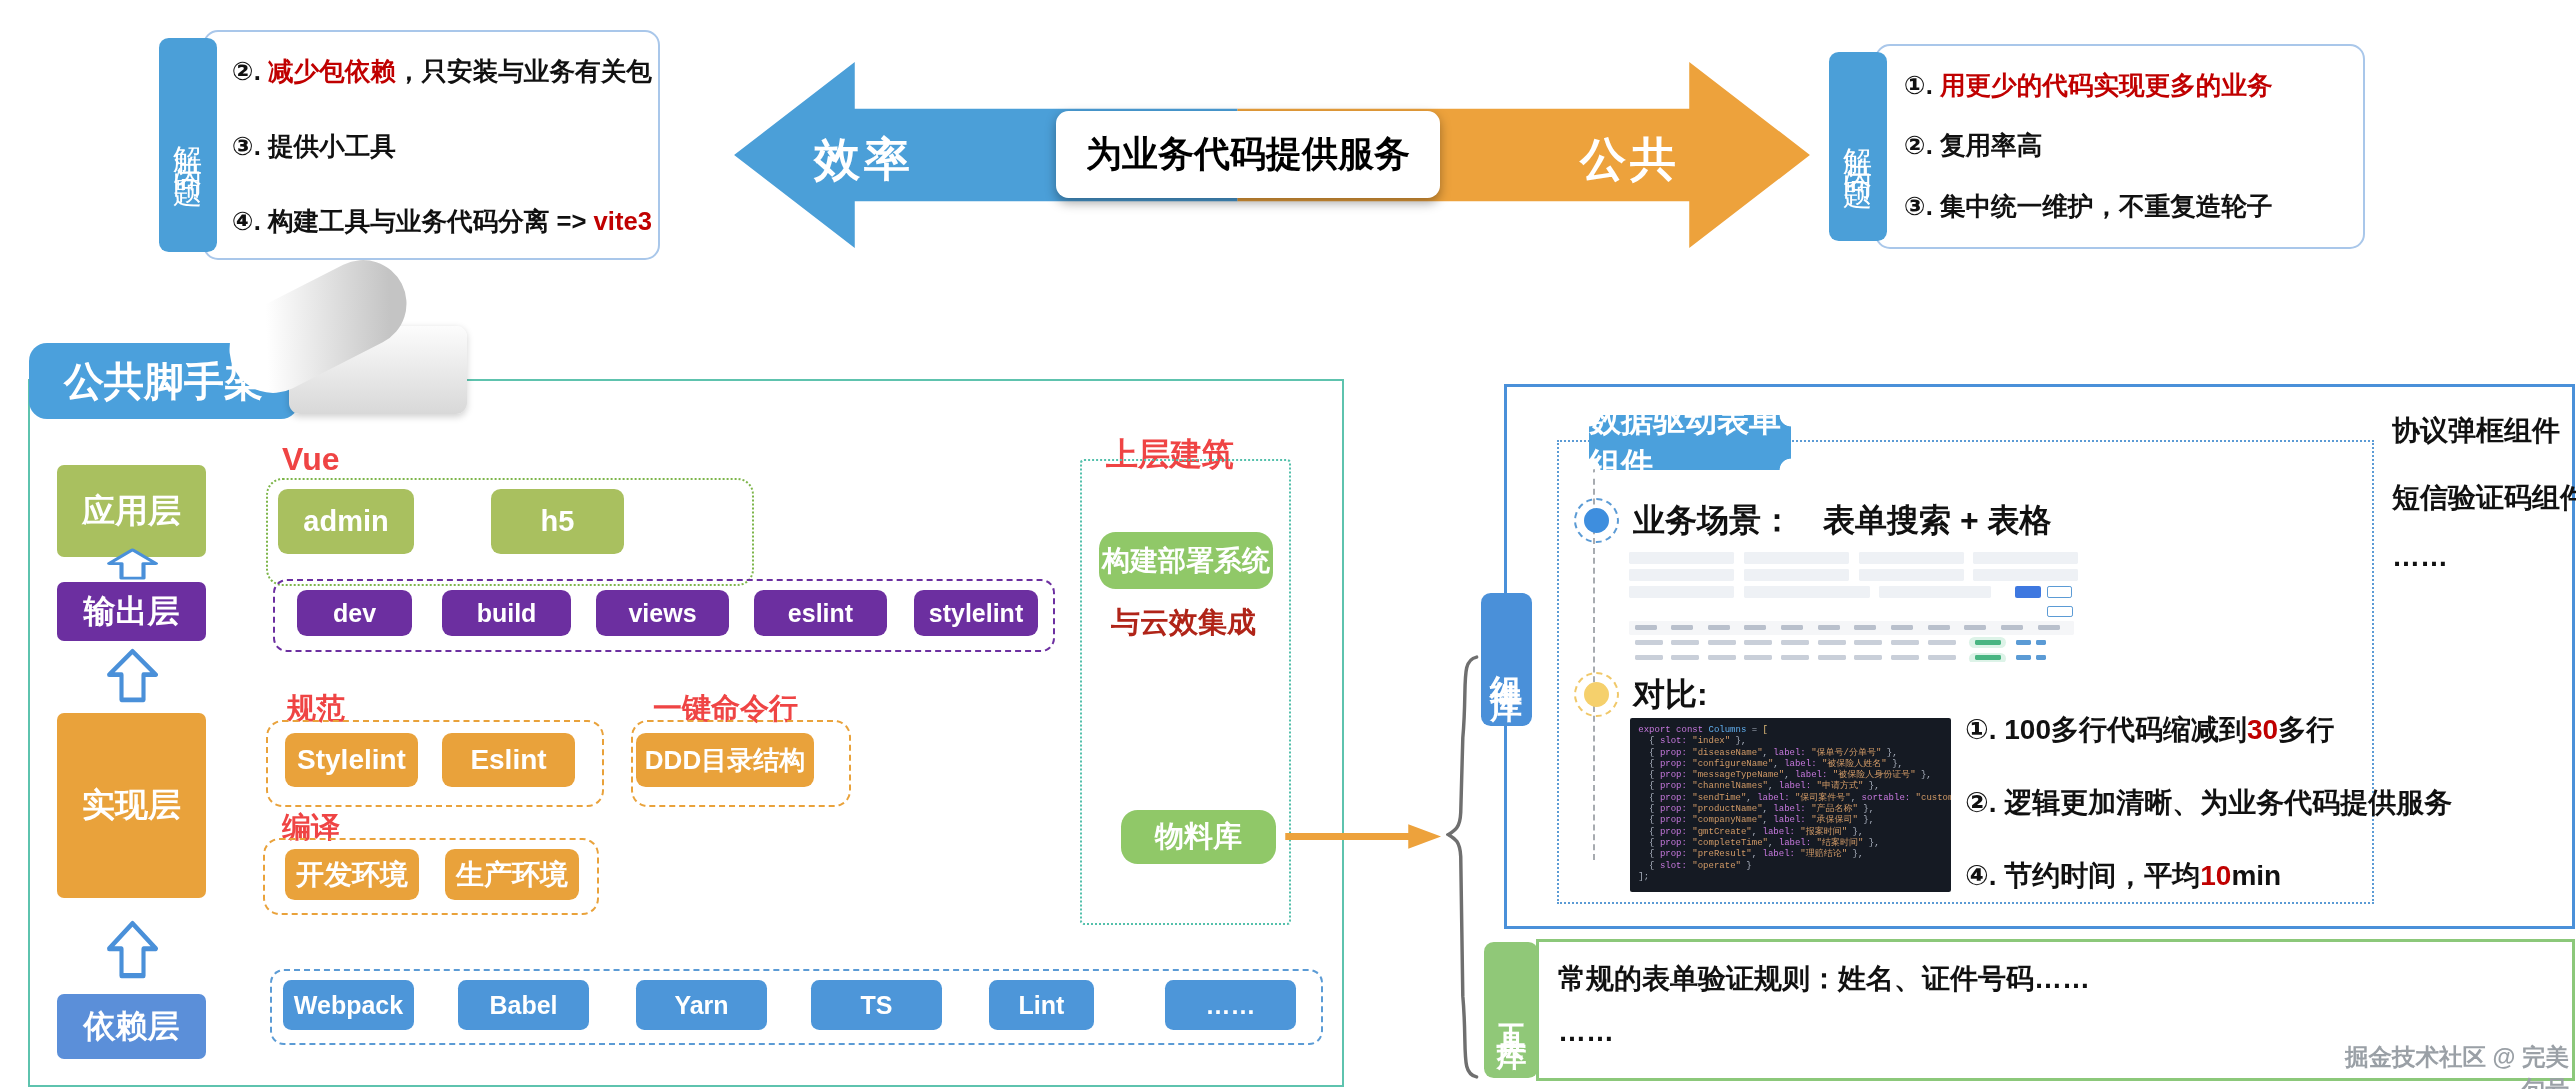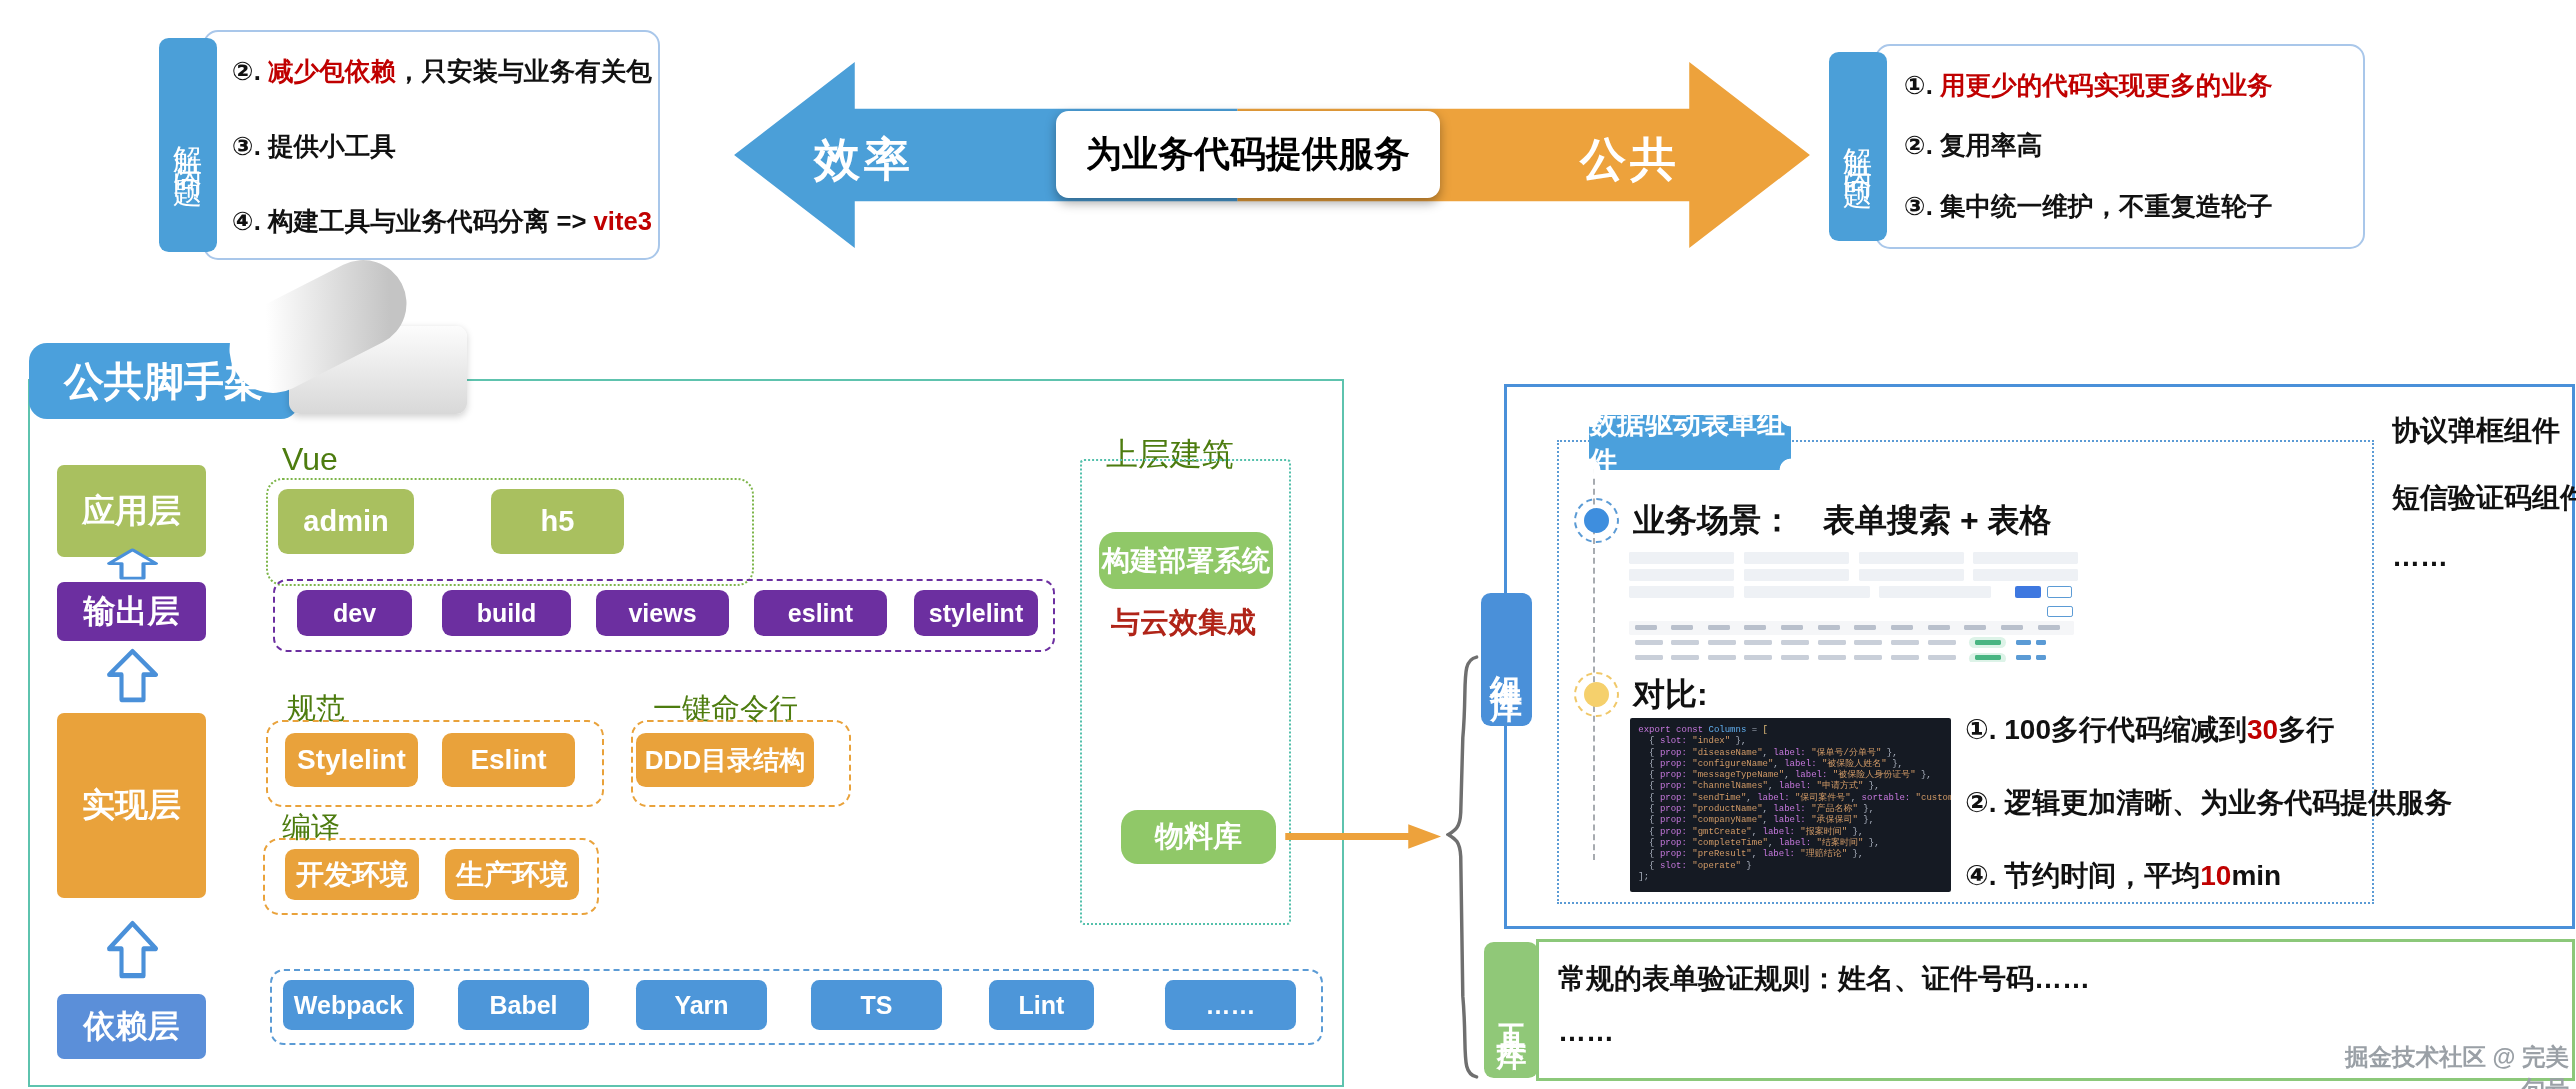--- a/index.html
+++ b/index.html
@@ -29,32 +29,32 @@
   .scroll{position:absolute;left:228px;top:286px;width:239px;height:131px;z-index:4}
   .scroll .sheet{position:absolute;right:0;bottom:2.8px;width:178px;height:88px;
                  background:linear-gradient(180deg,#fcfcfc,#d8d8d8);border-radius:11px;
                  box-shadow:0 2.8px 7px rgba(0,0,0,.18)}
   .scroll .roll{position:absolute;left:-4.1px;top:-2.8px;width:188px;height:87px;
                 background:linear-gradient(115deg,#ffffff 25%,#c4c4c4 85%);border-radius:44px;
                 transform:rotate(-27deg)}
   .layer{position:absolute;left:57px;width:149px;border-radius:7px;color:#fff;font-weight:700;
          display:flex;align-items:center;justify-content:center}
   .uparrow{position:absolute;left:105px;width:55px}
-  .grp-label{position:absolute;color:#4d7c0f;font-weight:400;white-space:nowrap}
+  .grp-label{position:absolute;color:#ef4444;font-weight:700;white-space:nowrap}
   .gbox{position:absolute;border-radius:16.6px}
   .gbtn{position:absolute;display:flex;align-items:center;justify-content:center;color:#fff;
         font-weight:700;border-radius:9.7px;white-space:nowrap}
   .redtext{position:absolute;color:#B02418;font-weight:700;text-align:center}
   
   .comp-panel{position:absolute;left:1504px;top:384px;width:1065px;height:539px;border:3.5px solid #4A90D9;background:#fff}
   .side-label{position:absolute;color:#fff;font-weight:700;border-radius:9.7px;display:flex;
               align-items:center;justify-content:center;writing-mode:vertical-rl;text-orientation:upright;
               font-size:32px;letter-spacing:7px;z-index:5}
   .comp-dotted{position:absolute;left:1557px;top:440px;width:813px;height:460px;border:2.8px dotted #5B9BD5}
-  .badge{position:absolute;left:1589px;top:415px;width:202px;height:55px;color:#fff;font-size:28px;
+  .badge{position:absolute;left:1589px;top:415px;width:202px;height:55px;color:#fff;font-size:32px;
          font-weight:700;display:flex;align-items:center;justify-content:center;z-index:4;
          background:
           radial-gradient(circle at 0 0, transparent 11px, #4BA0DC 11.8px) 0 0/51% 51% no-repeat,
           radial-gradient(circle at 100% 0, transparent 11px, #4BA0DC 11.8px) 100% 0/51% 51% no-repeat,
           radial-gradient(circle at 0 100%, transparent 11px, #4BA0DC 11.8px) 0 100%/51% 51% no-repeat,
           radial-gradient(circle at 100% 100%, transparent 11px, #4BA0DC 11.8px) 100% 100%/51% 51% no-repeat}
   .vline{position:absolute;left:1593px;top:469px;height:391px;border-left:2.8px dashed #A7ABB0}
   .bullet{position:absolute;width:41px;height:41px;border-radius:50%;display:flex;align-items:center;justify-content:center}
   .bullet .dot{width:25px;height:25px;border-radius:50%}
   .b-blue{border:2.8px dashed #5B9BD5}.b-blue .dot{background:#3E8EDE}

